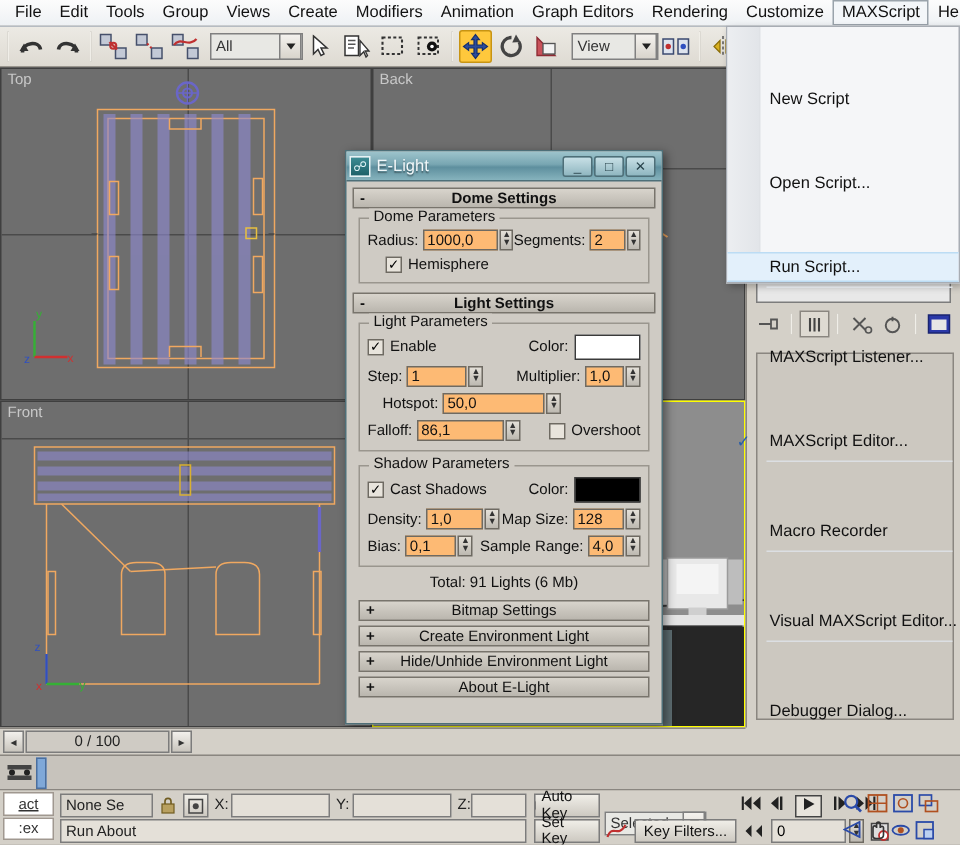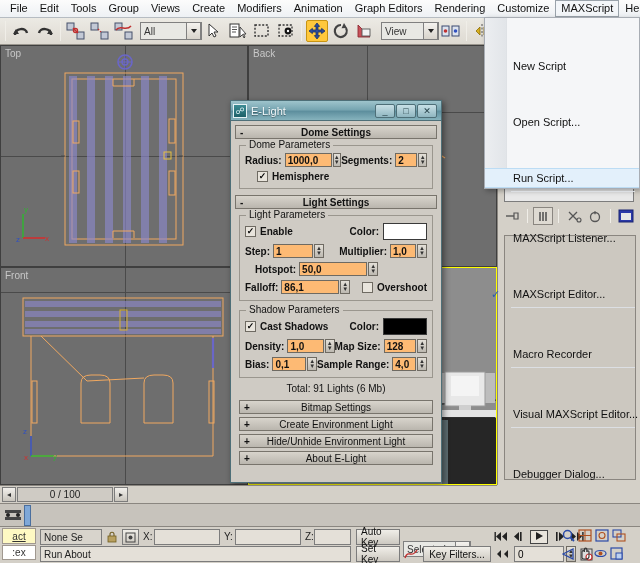--- a/index.html
+++ b/index.html
@@ -162,21 +162,21 @@
   }
   .rollout-hdr .pm { position: absolute; left: 4px; font-weight: bold; }
   .group {
     border: 1px solid #9a968e; margin: 6px 4px 5px 4px; padding: 7px 5px 5px 5px;
     position: relative;
   }
   .group > .legend {
     position: absolute; top: -7px; left: 6px; background: #cfcbc4;
     padding: 0 3px; font-size: 10px; color: #111;
   }
-  .row { display: flex; align-items: center; margin-bottom: 4px; font-weight: bold; }
+  .row { display: flex; align-items: center; margin-bottom: 4px; }
   .lbl { font-size: 10px; color: #111; white-space: nowrap; }
   .spin-field {
     border: 1px solid #6e6a62; background: #fdba74; height: 14px;
     font-size: 10px; color: #111; display: flex; align-items: center;
     padding-left: 2px;
   }
   .spinner {
     width: 10px; height: 14px; border: 1px solid #6e6a62; margin-left: 1px;
     background: linear-gradient(#e4e0d8,#bdb9b1);
     display: flex; flex-direction: column; align-items: center;
@@ -695,21 +695,21 @@
           <rect x="1" y="9" width="16" height="3" fill="#444"></rect>
           <circle cx="4" cy="7" r="2" fill="#222"></circle>
           <circle cx="14" cy="7" r="2" fill="#222"></circle>
         </svg>
     </div>
     <div id="ts-handle"></div>
   </div>
 
   <div id="statusbar">
 
-    <div style="position:absolute;left:2px;top:1px;width:34px;height:16px;background:#fef9c3;border:1px solid #a09890;display:flex;align-items:center;justify-content:center;font-size:10px;color:#333;text-decoration:underline;">act</div>
+    <div style="position:absolute;left:2px;top:1px;width:34px;height:16px;background:#ffffff;border:1px solid #a09890;display:flex;align-items:center;justify-content:center;font-size:10px;color:#333;text-decoration:underline;">act</div>
     <div style="position:absolute;left:2px;top:18px;width:34px;height:15px;background:#ffffff;border:1px solid #a09890;display:flex;align-items:center;justify-content:center;font-size:10px;color:#333;">:ex</div>
 
     <div class="sb-field" style="position:absolute;left:40px;top:2px;width:62px;">None Se</div>
     <div style="position:absolute;left:105px;top:3px;width:13px;height:14px;display:flex;align-items:center;justify-content:center;">
       <svg width="10" height="12" viewBox="0 0 10 12">
           <rect x="1" y="5" width="8" height="6" fill="#b8a060" stroke="#705c20" stroke-width=".8"></rect>
           <path d="M3 5 V3.2 A2 2 0 0 1 7 3.2 V5" fill="none" stroke="#705c20" stroke-width="1.1"></path>
         </svg>
     </div>
     <div style="position:absolute;left:122px;top:2px;width:17px;height:16px;border:1px solid #7c7c7c;background:linear-gradient(#f0eee8,#cdc9c1);display:flex;align-items:center;justify-content:center;">

